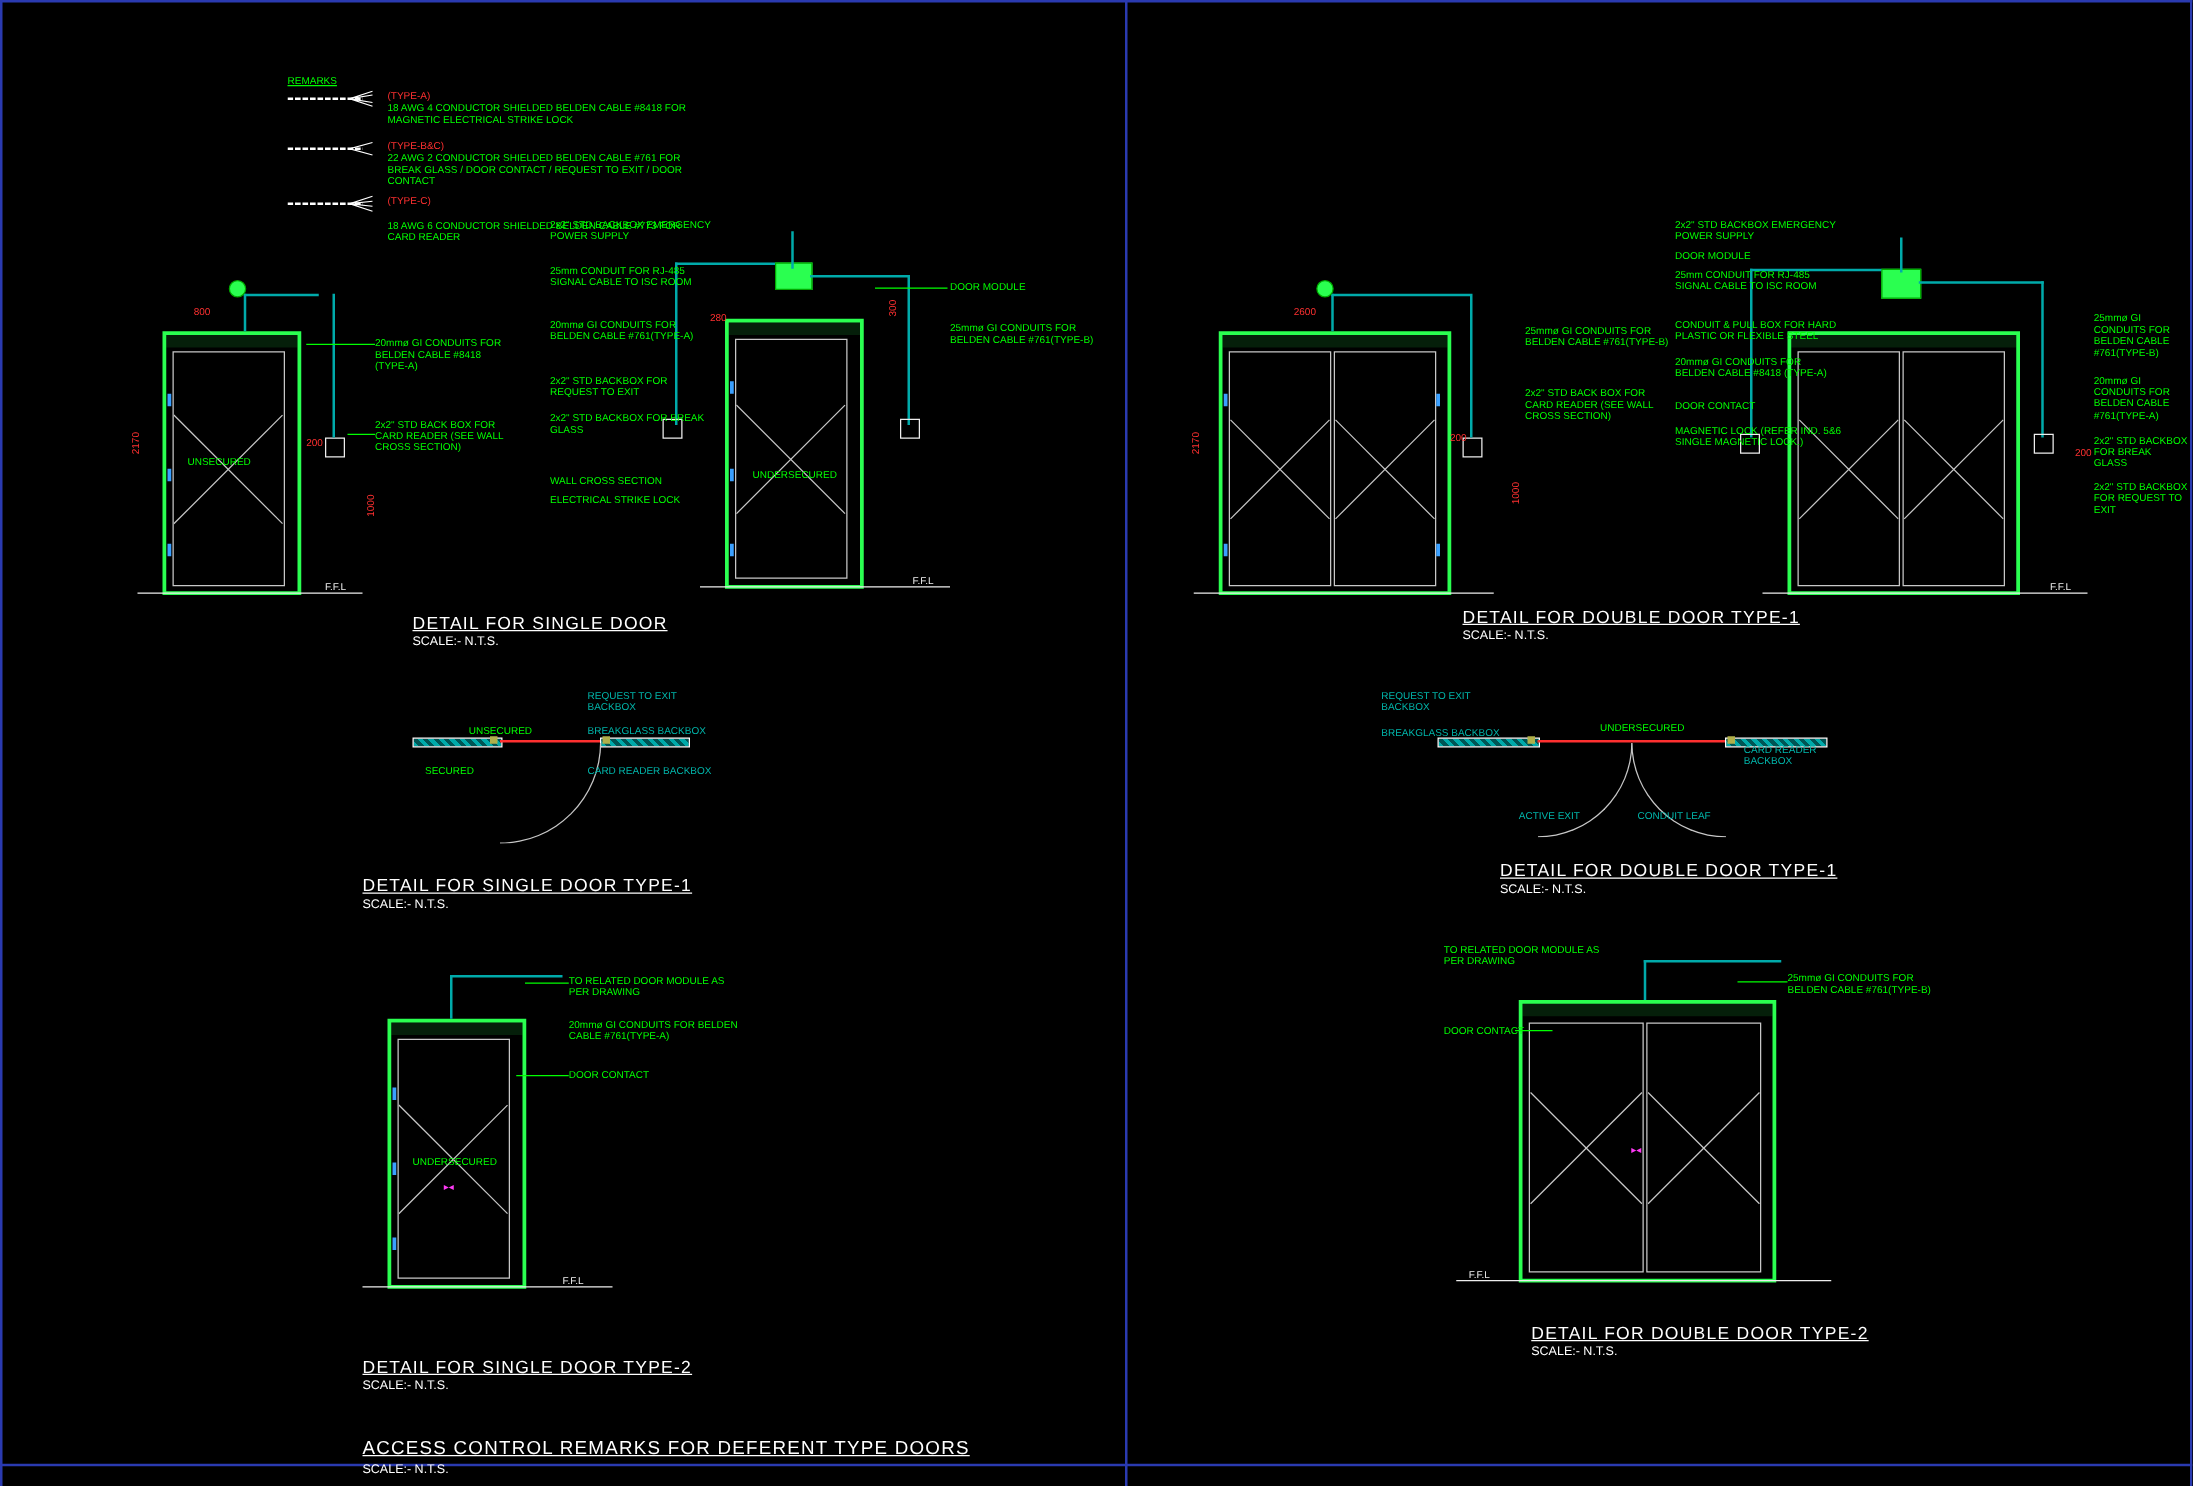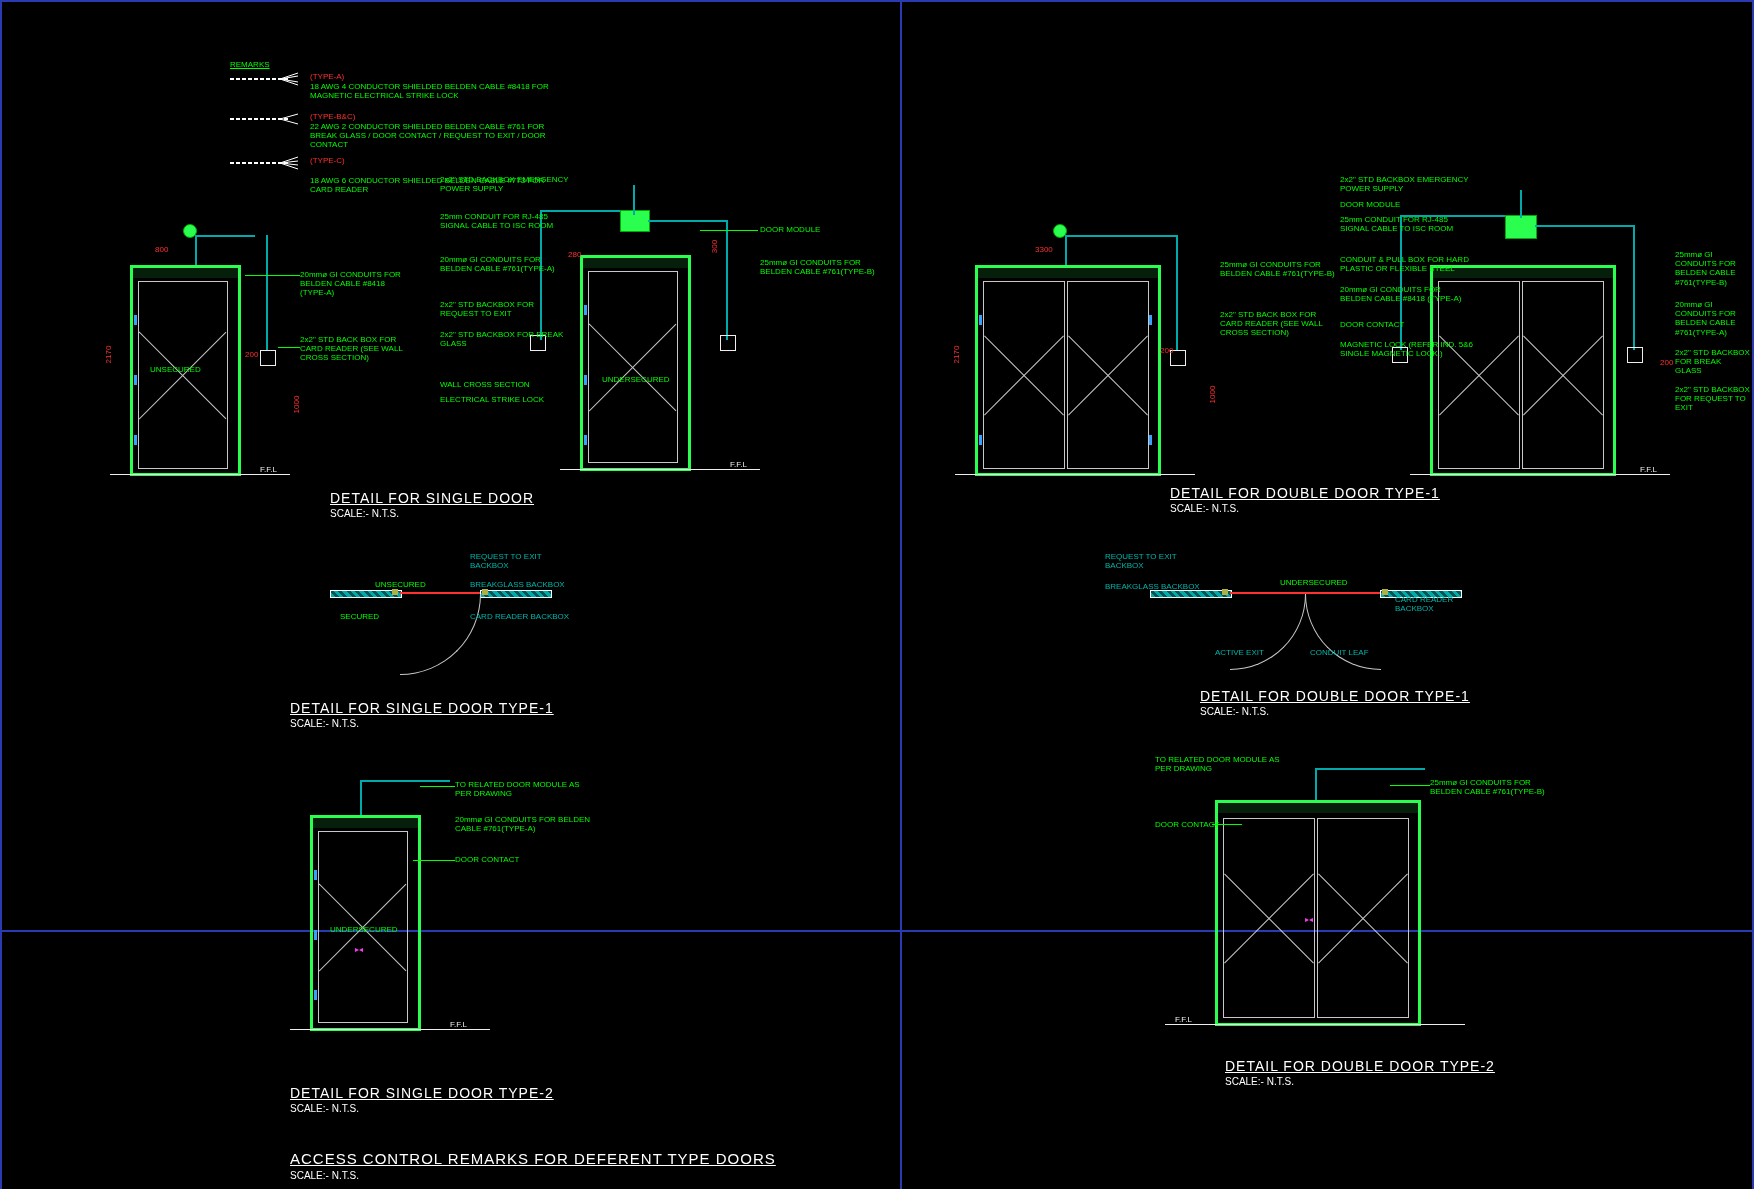--- a/index.html
+++ b/index.html
@@ -1,16 +1,16 @@
 <!DOCTYPE html>
 <html><head>
 <meta charset="utf-8">
 <style>
   html,body{margin:0;padding:0;background:#000;color:#fff;font-family:Arial,Helvetica,sans-serif;font-size:9px;width:1754px;height:1189px;overflow:hidden}
-  .stage{position:relative;width:1754px;height:932px}
+  .stage{position:relative;width:1754px;height:1173px}
   .border-line{position:absolute;background:#2a3ab0}
   .title{position:absolute;color:#fff;font-size:14px;text-decoration:underline;letter-spacing:1px}
   .title-big{font-size:15px}
   .scale{position:absolute;color:#fff;font-size:10px}
   .ann-green{position:absolute;color:#00ff00;font-size:8px;line-height:1.15;text-align:left}
   .ann-red{position:absolute;color:#ff3030;font-size:8px;line-height:1.15;text-align:left}
   .ann-teal{position:absolute;color:#00b5aa;font-size:8px}
   .dim{position:absolute;color:#ff3030;font-size:8px}
   .doorframe{position:absolute;border:3px solid #2aff50}
   .doorframe .top{position:absolute;top:0;left:0;right:0;height:10px;background:rgba(42,255,80,.12)}
@@ -193,21 +193,21 @@
     <div class="hinge" style="left:14px;top:180px"></div>
     <div class="hinge" style="left:184px;top:60px"></div>
     <div class="hinge" style="left:184px;top:180px"></div>
     <div class="floor" style="left:-10px;top:219px;width:240px"></div>
     <div class="box" style="left:205px;top:95px"></div>
     <div class="conduit-v" style="left:211px;top:-20px;height:115px"></div>
     <div class="conduit" style="left:100px;top:-20px;width:111px"></div>
     <div class="conduit-v" style="left:100px;top:-20px;height:30px"></div>
     <div class="module" style="left:88px;top:-31px;width:12px;height:12px;border-radius:50%"></div>
   </div>
-  <div class="dim" style="left:1035px;top:245px">3300</div>
+  <div class="dim" style="left:1035px;top:245px">2600</div>
   <div class="dim" style="left:948px;top:350px;transform:rotate(-90deg)">2170</div>
   <div class="dim" style="left:1204px;top:390px;transform:rotate(-90deg)">1000</div>
   <div class="dim" style="left:1160px;top:346px">200</div>
   <div class="ann-green" style="left:1220px;top:260px;width:120px">25mmø GI CONDUITS FOR BELDEN CABLE #761(TYPE-B)</div>
   <div class="ann-green" style="left:1220px;top:310px;width:120px">2x2" STD BACK BOX FOR CARD READER (SEE WALL CROSS SECTION)</div>
 
   <div style="position:absolute;left:1420px;top:255px;width:230px;height:225px">
     <div class="doorframe" style="left:10px;top:10px;width:180px;height:205px">
         <div class="top"></div>
       </div>

